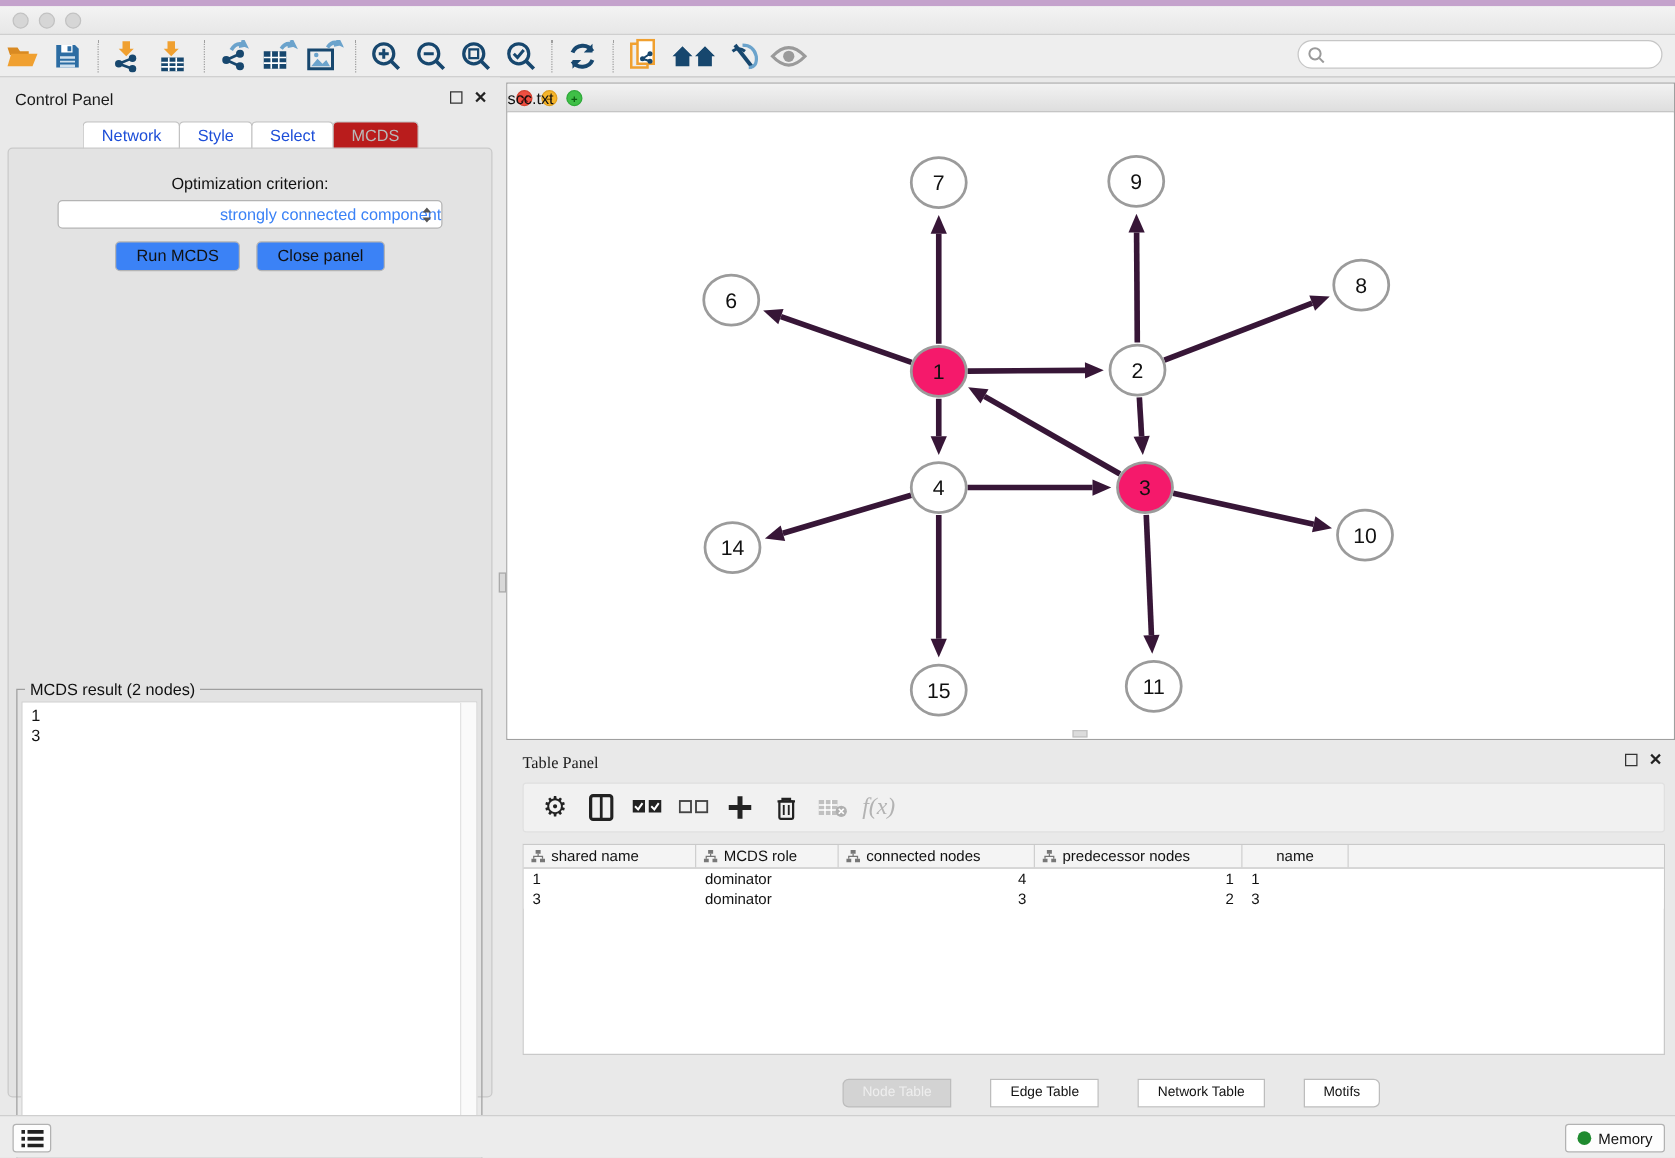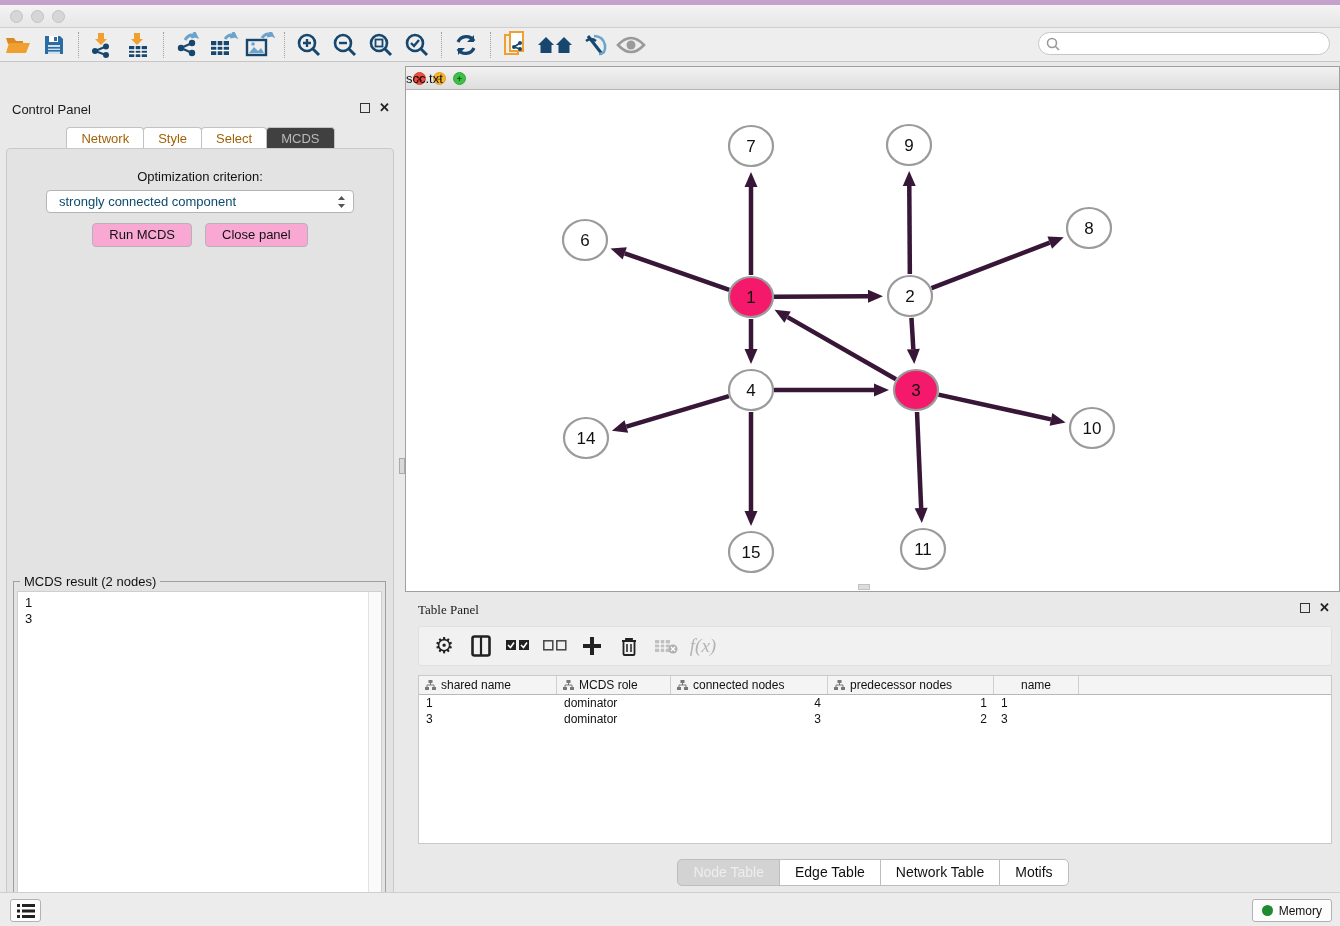--- a/index.html
+++ b/index.html
@@ -17,40 +17,40 @@
 
   
   .toolbar { position:absolute; left:0; top:28px; width:1340px; height:34px;
     background:#eeeeee; border-bottom:1px solid #c6c6c6; display:flex; align-items:center; }
   .tbtn { width:30px; height:30px; margin:0 3px; display:flex; align-items:center; justify-content:center; }
   .tsep { width:1px; height:26px; margin:0 6px; border-left:1px dotted #9f9f9f; }
   .search-wrap { position:absolute; right:10px; top:4px; width:292px; height:23px;
     background:#fff; border:1px solid #c6c6c6; border-radius:12px; display:flex; align-items:center; padding-left:7px; }
 
   
-  .control-panel { position:absolute; left:0; top:62px; width:400px; height:830px; background:#e9e9e9;margin-top:30px; }
+  .control-panel { position:absolute; left:0; top:62px; width:400px; height:830px; background:#e9e9e9; }
   .panel-header { position:absolute; left:0; top:8px; width:100%; height:20px; }
   .panel-header .ph-title { position:absolute; left:12px; top:2px; font-size:13px; color:#1a1a1a; }
   .ph-icons { position:absolute; right:10px; top:3px; display:flex; gap:9px; align-items:center; }
   .float-ic { width:10px; height:10px; border:1.6px solid #333; }
   .close-ic { font-size:13px; font-weight:bold; color:#222; line-height:10px; }
 
   .cp-tabs { position:absolute; left:0; top:35px; width:100%; display:flex; justify-content:center; }
   .cp-tab { font-size:13px; padding:3px 14px 4px; background:#fff; border:1px solid #c2c2c2;
-    border-bottom:none; border-radius:4px 4px 0 0; margin-right:-1px; color:#a16207; }
-  .cp-tab.sel { background:#404040; color:#b9b9b9;text-align:right; }
+    border-bottom:none; border-radius:4px 4px 0 0; margin-right:-1px; color:#1d4ed8; }
+  .cp-tab.sel { background:#b91c1c; color:#b9b9b9;text-align:right; }
 
   .cp-body { position:absolute; left:6px; top:56px; width:388px; height:760px;
     background:#e3e3e3; border:1px solid #c9c9c9; border-radius:4px; }
   .opt-label { position:absolute; left:0; width:100%; top:20px; text-align:center; font-size:13px; color:#111; }
   .combo { position:absolute; left:39px; top:41px; width:308px; height:23px; background:#fff;
-    border:1px solid #b4b4b4; border-radius:4px; font-size:13px; display:flex; align-items:center; padding-left:12px; color:#0c4a6e; }
+    border:1px solid #b4b4b4; border-radius:4px; font-size:13px; display:flex; align-items:center; padding-left:12px; color:#3b82f6;justify-content:flex-end; }
   .combo .stepper { position:absolute; right:7px; top:3px; }
   .cp-btn-row { position:absolute; left:0; top:74px; width:100%; display:flex; justify-content:center; gap:13px; }
-  .cp-btn { background:#f9a8d4; border:1px solid #b4b4b4; border-radius:4px; font-size:13px;
+  .cp-btn { background:#3b82f6; border:1px solid #b4b4b4; border-radius:4px; font-size:13px;
     padding:3px 16px 4px; color:#111; font-family:"Liberation Sans",sans-serif; }
 
   .fieldset { position:absolute; left:6px; top:432px; width:373px; height:376px; border:1px solid #9f9f9f; }
   .fieldset .legend { position:absolute; left:6px; top:-8px; background:#e3e3e3; padding:0 4px; font-size:13px; color:#111; }
   .result-area { position:absolute; left:3px; top:9px; right:3px; bottom:3px; background:#fff;
     border:1px solid #cfcfcf; font-size:13px; color:#111; padding:3px 0 0 7px; line-height:16px; }
   .result-scroll { position:absolute; right:0; top:0; bottom:0; width:13px; background:#fafafa; border-left:1px solid #e3e3e3; }
 
   
   .splitter { position:absolute; left:398px; top:62px; width:8px; height:830px; }
@@ -84,22 +84,22 @@
 
   .grid { position:absolute; left:13px; top:81px; right:8px; bottom:48px; background:#fff; border:1px solid #c9c9c9; }
   .grid-head { display:flex; height:19px; border-bottom:1px solid #b9b9b9; background:#f4f4f4; }
   .gh-cell { font-size:12px; color:#111; border-right:1px solid #cfcfcf; display:flex;
     align-items:center; padding-left:6px; gap:5px; }
   .grid-row { display:flex; height:16px; font-size:12px; color:#111; background:#fff; }
   .gr-cell { padding:1px 7px 0; white-space:nowrap; }
   .num { text-align:right; }
 
   .tp-tabs { position:absolute; left:0; bottom:6px; width:100%; display:flex; justify-content:center; }
-  .tp-tab { font-size:14px; padding:4px 15px 5px; background:#fff; border:1px solid #bdbdbd;
-    margin-right:-1px; color:#111; }
+  .tp-tab { font-size:11px; padding:4px 15px 5px; background:#fff; border:1px solid #bdbdbd;
+    margin-right:-1px; color:#111;margin-left:32px; }
   .tp-tab:first-child { border-radius:5px 0 0 5px; }
   .tp-tab:last-child { border-radius:0 5px 5px 0; }
   .tp-tab.sel { background:#d3d3d3; color:#eeeeee; }
 
   
   .statusbar { position:absolute; left:0; top:892px; width:1340px; height:34px;
     background:#ececec; border-top:1px solid #cfcfcf; }
   .sb-btn { position:absolute; top:6px; height:23px; background:#fdfdfd; border:1px solid #b2b2b2;
     border-radius:3px; display:flex; align-items:center; justify-content:center; }
   .sb-left { left:10px; width:31px; }

